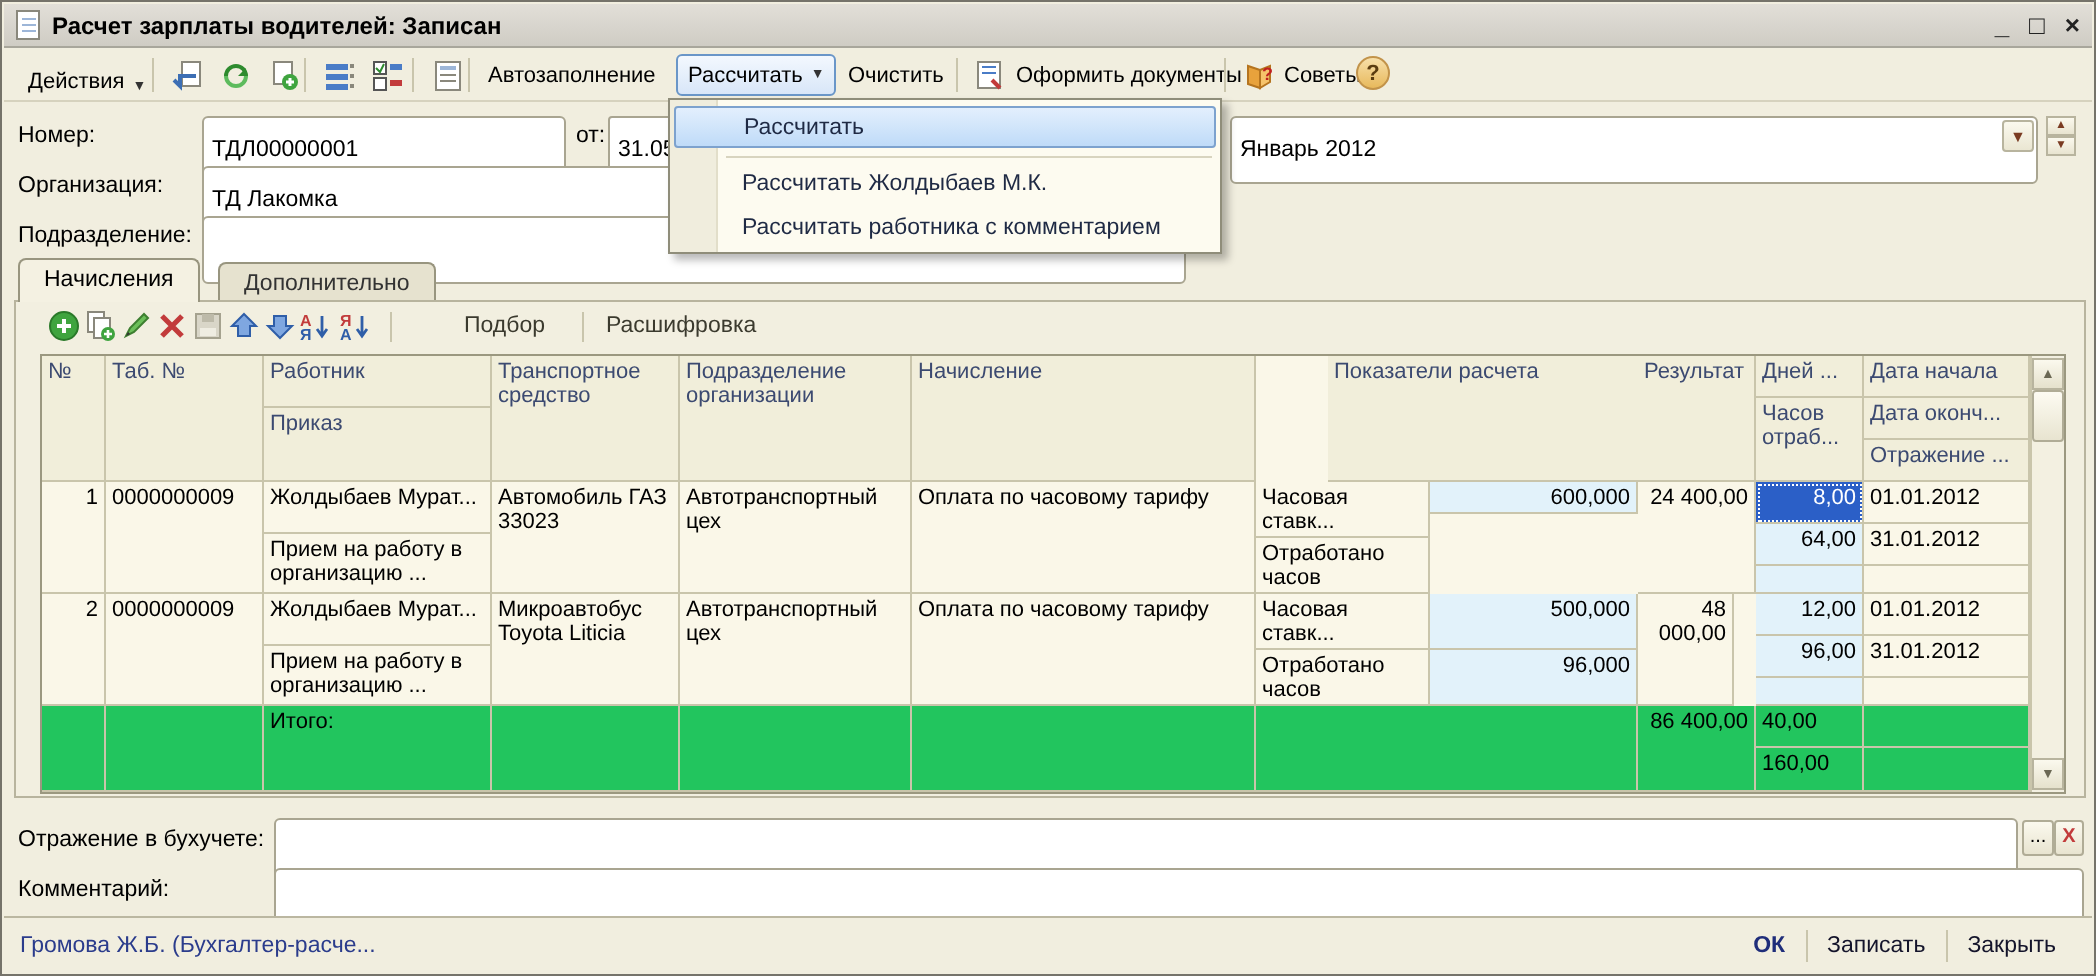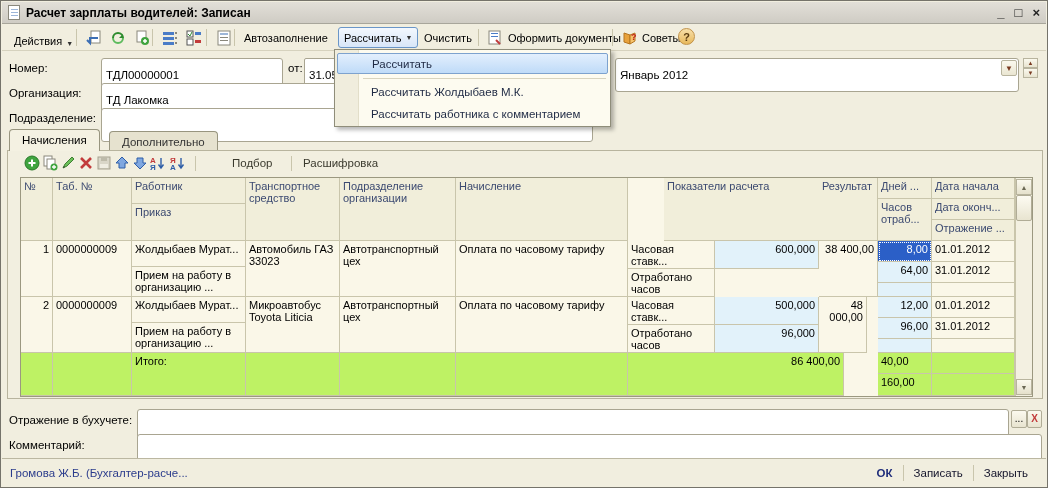--- a/index.html
+++ b/index.html
@@ -49,21 +49,21 @@
   .gicon{position:absolute;top:154px;width:17px;height:17px;text-align:center;line-height:16px;cursor:default;}
   .gbtn{position:absolute;top:153px;height:19px;line-height:18px;padding:0 6px;font-size:11.5px;color:#3B3A2E;cursor:default;}
   
   .tbl-border{position:absolute;left:19px;top:176px;width:1013px;height:220px;border:1px solid #9B9880;background:#FAF7E8;}
   .cell{position:absolute;border-right:1px solid #C9C5AB;border-bottom:1px solid #C9C5AB;
       padding:2px 3px;overflow:hidden;font-size:11px;line-height:12px;background:#FAF7E8;}
   .hdr{background:#F1EEDA;color:#3C4A71;}
   .blue{background:#E2F2FA;}
   .num-r{text-align:right;}
   .sel{background:#2B5FC7;color:#fff;outline:1px dotted #fff;outline-offset:-2px;text-align:right;}
-  .tot{background:#bef264;}
+  .tot{background:#22c55e;}
   
   .sb-track{position:absolute;left:1014px;top:177px;width:17px;height:218px;background:#F3F0E1;border-left:1px solid #C9C5AB;}
   .sb-btn{position:absolute;left:1015px;width:16px;height:16px;background:linear-gradient(#FBF9EE,#E5E1CC);
       border:1px solid #B8B49E;text-align:center;font-size:7px;line-height:15px;color:#6B6854;}
   .sb-thumb{position:absolute;left:1015px;top:194px;width:16px;height:26px;background:linear-gradient(#FDFBF2,#E8E4D0);border:1px solid #B0AC96;border-radius:2px;}
   
   .mini-btn{position:absolute;height:18px;border:1px solid #B0AC96;background:linear-gradient(#FBF9EE,#E8E4D0);
       font-size:10px;text-align:center;line-height:16px;border-radius:2px;}
   
   .statusbar{position:absolute;left:1px;right:1px;bottom:1px;height:28px;border-top:1px solid #BBB7A1;
@@ -273,24 +273,24 @@
   <div class="cell hdr" style="left:931px;top:219px;width:83px;height:21px;">Отражение ...</div>
 
   <div class="cell num-r" style="left:20px;top:240px;width:32px;height:56px;">1</div>
   <div class="cell" style="left:52px;top:240px;width:79px;height:56px;">0000000009</div>
   <div class="cell" style="left:131px;top:240px;width:114px;height:26px;">Жолдыбаев Мурат...</div>
   <div class="cell" style="left:131px;top:266px;width:114px;height:30px;">Прием на работу в организацию ...</div>
   <div class="cell" style="left:245px;top:240px;width:94px;height:56px;">Автомобиль ГАЗ 33023</div>
   <div class="cell" style="left:339px;top:240px;width:116px;height:56px;">Автотранспортный цех</div>
   <div class="cell" style="left:455px;top:240px;width:172px;height:56px;">Оплата по часовому тарифу</div>
   <div class="cell" style="left:627px;top:240px;width:87px;height:28px;">Часовая ставк...</div>
-  <div class="cell blue num-r" style="left:714px;top:240px;width:104px;height:28px;">600,000</div>
+  <div class="cell blue num-r" style="left:714px;top:240px;width:104px;height:16px;">600,000</div>
   <div class="cell" style="left:627px;top:268px;width:87px;height:28px;">Отработано часов</div>
   <div class="cell blue num-r" style="left:714px;top:268px;width:104px;height:28px;margin-top:32px;">64,000</div>
-  <div class="cell num-r" style="left:818px;top:240px;width:59px;height:56px;">38 400,00</div>
+  <div class="cell num-r" style="left:818px;top:240px;width:59px;height:56px;">24 400,00</div>
   <div class="cell blue sel" style="left:877px;top:240px;width:54px;height:21px;">8,00</div>
   <div class="cell blue num-r" style="left:877px;top:261px;width:54px;height:21px;">64,00</div>
   <div class="cell blue" style="left:877px;top:282px;width:54px;height:14px;"></div>
   <div class="cell" style="left:931px;top:240px;width:83px;height:21px;">01.01.2012</div>
   <div class="cell" style="left:931px;top:261px;width:83px;height:21px;">31.01.2012</div>
   <div class="cell" style="left:931px;top:282px;width:83px;height:14px;"></div>
 
   <div class="cell num-r" style="left:20px;top:296px;width:32px;height:56px;">2</div>
   <div class="cell" style="left:52px;top:296px;width:79px;height:56px;">0000000009</div>
   <div class="cell" style="left:131px;top:296px;width:114px;height:26px;">Жолдыбаев Мурат...</div>
@@ -310,21 +310,21 @@
   <div class="cell" style="left:931px;top:317px;width:83px;height:21px;">31.01.2012</div>
   <div class="cell" style="left:931px;top:338px;width:83px;height:14px;"></div>
 
   <div class="cell tot" style="left:20px;top:352px;width:32px;height:43px;"></div>
   <div class="cell tot" style="left:52px;top:352px;width:79px;height:43px;"></div>
   <div class="cell tot" style="left:131px;top:352px;width:114px;height:43px;">Итого:</div>
   <div class="cell tot" style="left:245px;top:352px;width:94px;height:43px;"></div>
   <div class="cell tot" style="left:339px;top:352px;width:116px;height:43px;"></div>
   <div class="cell tot" style="left:455px;top:352px;width:172px;height:43px;"></div>
   <div class="cell tot" style="left:627px;top:352px;width:191px;height:43px;"></div>
-  <div class="cell tot num-r" style="left:784px;top:352px;width:59px;height:43px;">86 400,00</div>
+  <div class="cell tot num-r" style="left:818px;top:352px;width:59px;height:43px;">86 400,00</div>
   <div class="cell tot" style="left:877px;top:352px;width:54px;height:21px;">40,00</div>
   <div class="cell tot" style="left:877px;top:373px;width:54px;height:22px;">160,00</div>
   <div class="cell tot" style="left:931px;top:352px;width:83px;height:21px;"></div>
   <div class="cell tot" style="left:931px;top:373px;width:83px;height:22px;"></div>
 
   <div class="sb-track"></div>
   <div class="sb-btn" style="top:178px;">▲</div>
   <div class="sb-thumb"></div>
   <div class="sb-btn" style="top:378px;">▼</div>
 

